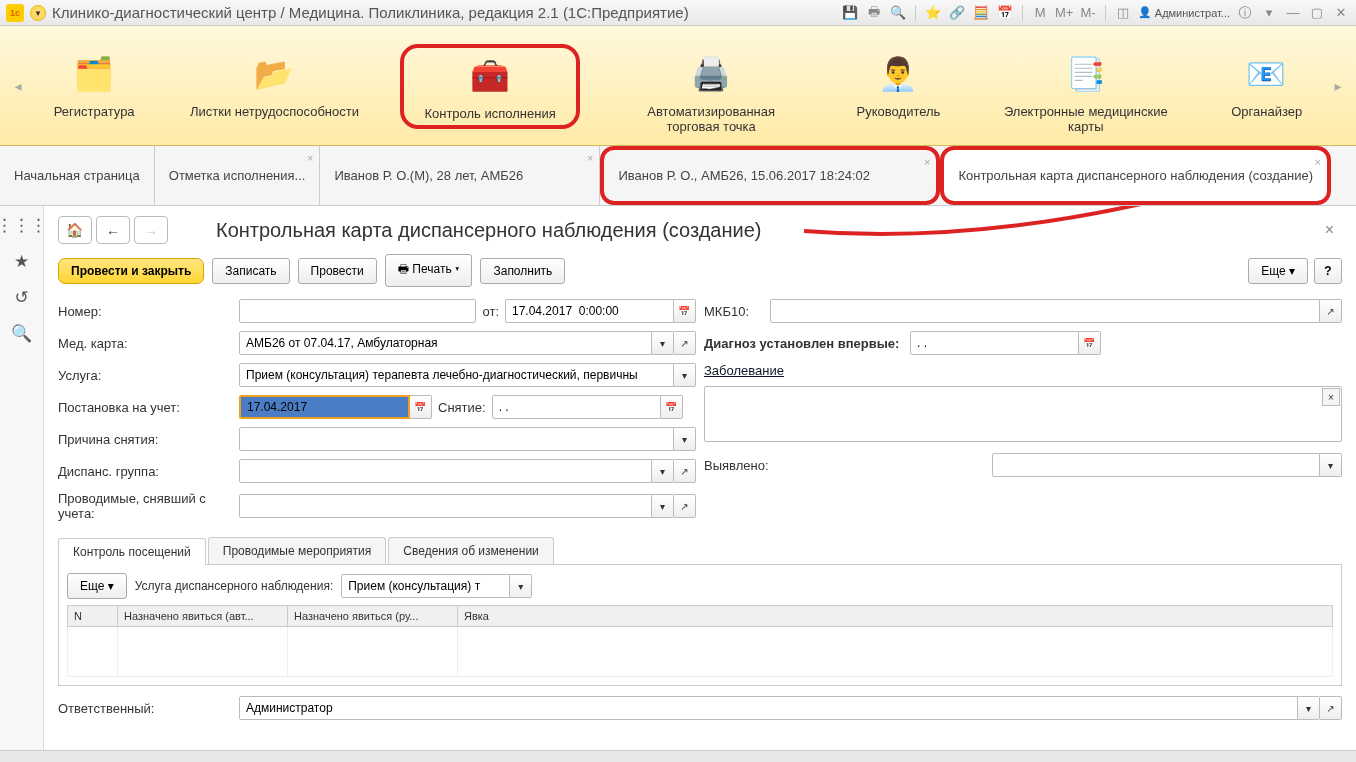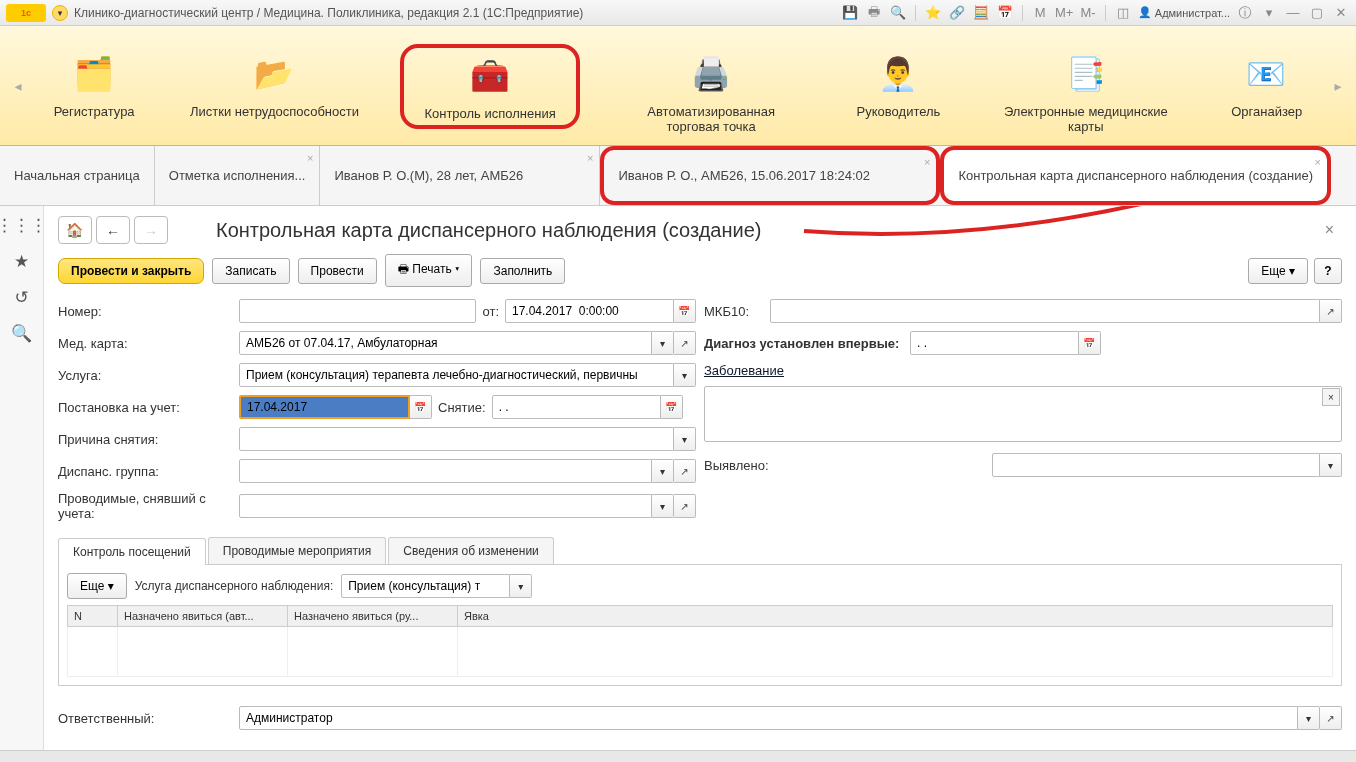--- a/index.html
+++ b/index.html
@@ -1,22 +1,22 @@
 <!DOCTYPE html>
 <html><head>
 <meta charset="utf-8">
 <style>
 * { box-sizing: border-box; margin: 0; padding: 0; font-family: Arial, sans-serif; }
 body { background: #fff; font-size: 12px; color: #333; width: 1356px; height: 762px; overflow: hidden; position: relative; }
 
 
 .titlebar { height: 26px; background: linear-gradient(#f8f8f8,#e8e8e8); border-bottom: 1px solid #ccc; display: flex; align-items: center; padding: 0 6px; gap: 6px; }
-.titlebar .logo { width: 40px; height: 18px; background: #ffcc00; border-radius: 3px; font-size: 9px; display:flex;align-items:center;justify-content:center;font-weight:bold;color:#d60;}
+.titlebar .logo { width: 18px; height: 18px; background: #ffcc00; border-radius: 3px; font-size: 9px; display:flex;align-items:center;justify-content:center;font-weight:bold;color:#d60;}
 .titlebar .circle { width: 16px; height: 16px; background: #ffd966; border-radius: 50%; border:1px solid #e6b800; display:flex;align-items:center;justify-content:center;font-size:9px;}
-.titlebar .title { flex: 1; font-size: 12px; color: #555; }
+.titlebar .title { flex: 1; font-size: 15px; color: #555; }
 .titlebar .tbicon { width: 18px; height: 18px; display:flex;align-items:center;justify-content:center; color:#888; font-size:13px; cursor:pointer;}
 .titlebar .sep { width:1px; height:16px; background:#ccc; margin:0 2px;}
 .titlebar .user { display:flex;align-items:center;gap:3px;font-size:11px;color:#555;}
 
 
 .ribbon { height: 120px; background: linear-gradient(#fff8dc, #ffeaa7); border-bottom: 1px solid #d4b95a; display:flex; align-items:center; padding: 0 10px; position:relative;}
 .ribbon .navarrow { width:16px; color:#aaa; font-size:14px; cursor:pointer; text-align:center;}
 .ribbon-items { flex:1; display:flex; justify-content:space-around; align-items:flex-start; padding-top:12px;}
 .ribbon-item { display:flex; flex-direction:column; align-items:center; gap:6px; padding: 6px 14px; cursor:pointer; text-align:center;}
 .ribbon-item.highlight { border: 4px solid #d22; border-radius: 18px; padding: 4px 20px;}
@@ -335,21 +335,21 @@
           <tr>
               <td></td>
               <td></td>
               <td></td>
               <td></td>
             </tr>
         </tbody>
       </table>
     </div>
 
-    <div class="form-row" style="margin-top:20px;">
+    <div class="form-row" style="margin-top:10px;">
       <div class="form-label">Ответственный:</div>
       <div class="input-group">
         <input class="input" value="Администратор" style="">
         <div class="input-btn">▾</div>
         <div class="input-btn">↗</div>
       </div>
     </div>
 
   </div>
 </div>

